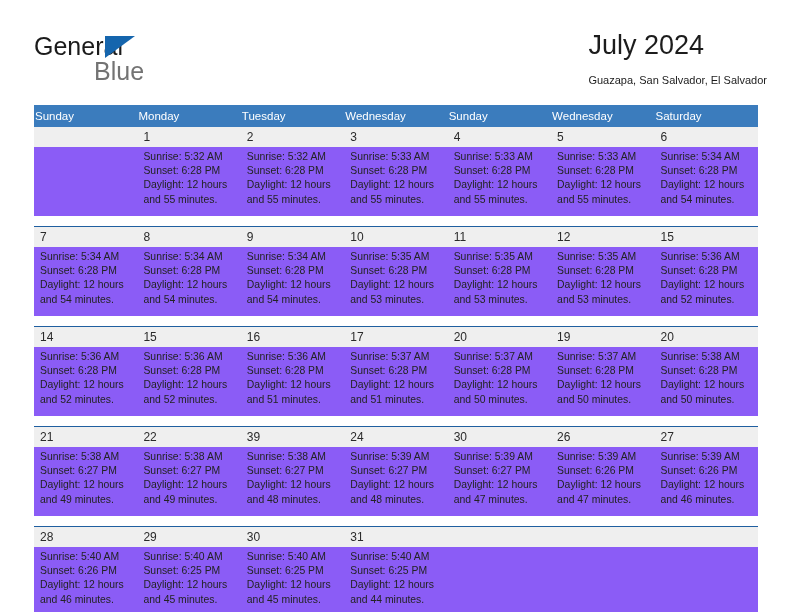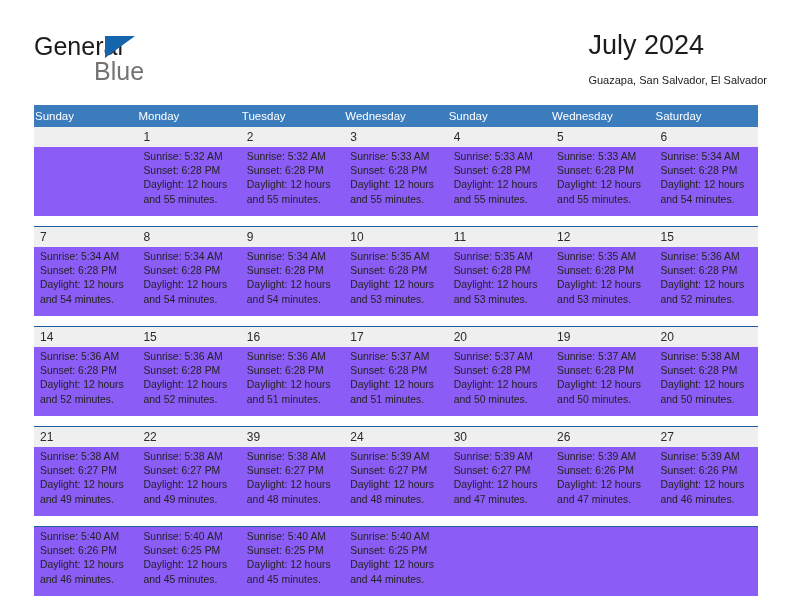--- a/index.html
+++ b/index.html
@@ -485,20 +485,29 @@
         </div>
           </td>
       </tr>
       <tr class="week-gap">
           <td colspan="7"></td>
         </tr>
       <tr class="week-sep">
           <td colspan="7"></td>
         </tr>
 
+      <tr class="daynum-row">
+        <td>28</td>
+        <td>29</td>
+        <td>30</td>
+        <td>31</td>
+        <td></td>
+        <td></td>
+        <td></td>
+      </tr>
       <tr class="info-row">
         <td>
             <div class="info">
           <div>Sunrise: 5:40 AM</div>
           <div>Sunset: 6:26 PM</div>
           <div>Daylight: 12 hours</div>
           <div>and 46 minutes.</div>
         </div>
           </td>
         <td>

